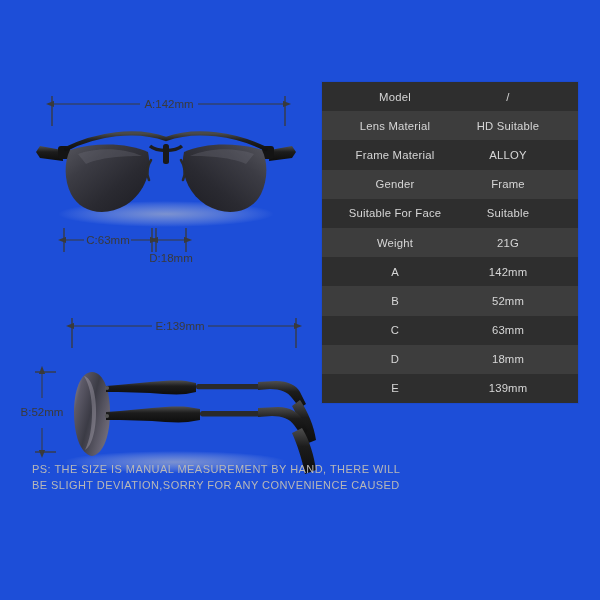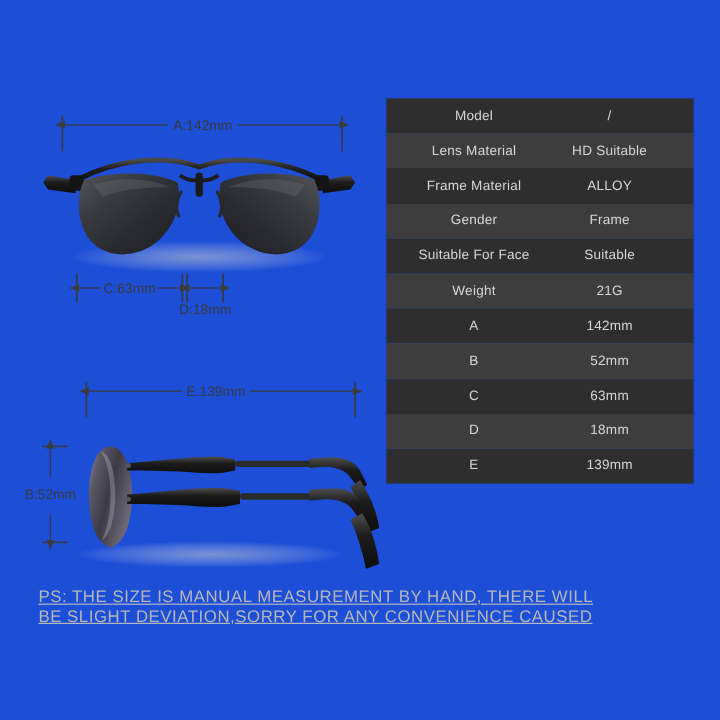--- a/index.html
+++ b/index.html
@@ -36,28 +36,27 @@
   .dim-label {
     font-size: 11.5px;
     fill: #3a3a3a;
     font-family: "Liberation Sans", sans-serif;
   }
 
   
   #footnote {
     position: absolute;
     left: 32px;
-    top: 490px;
+    top: 462px;
     width: 268px;
     color: #b8b8b8;
-    font-size: 14px;
+    font-size: 11px;
     letter-spacing: 0.45px;
     line-height: 15.5px;
     font-family: "Liberation Sans", sans-serif;
-    text-decoration: underline;
   }
   #footnote div { white-space: nowrap; }
 
   
   #spec-table {
     position: absolute;
     left: 322px;
     top: 82px;
     width: 256px;
     height: 321px;

